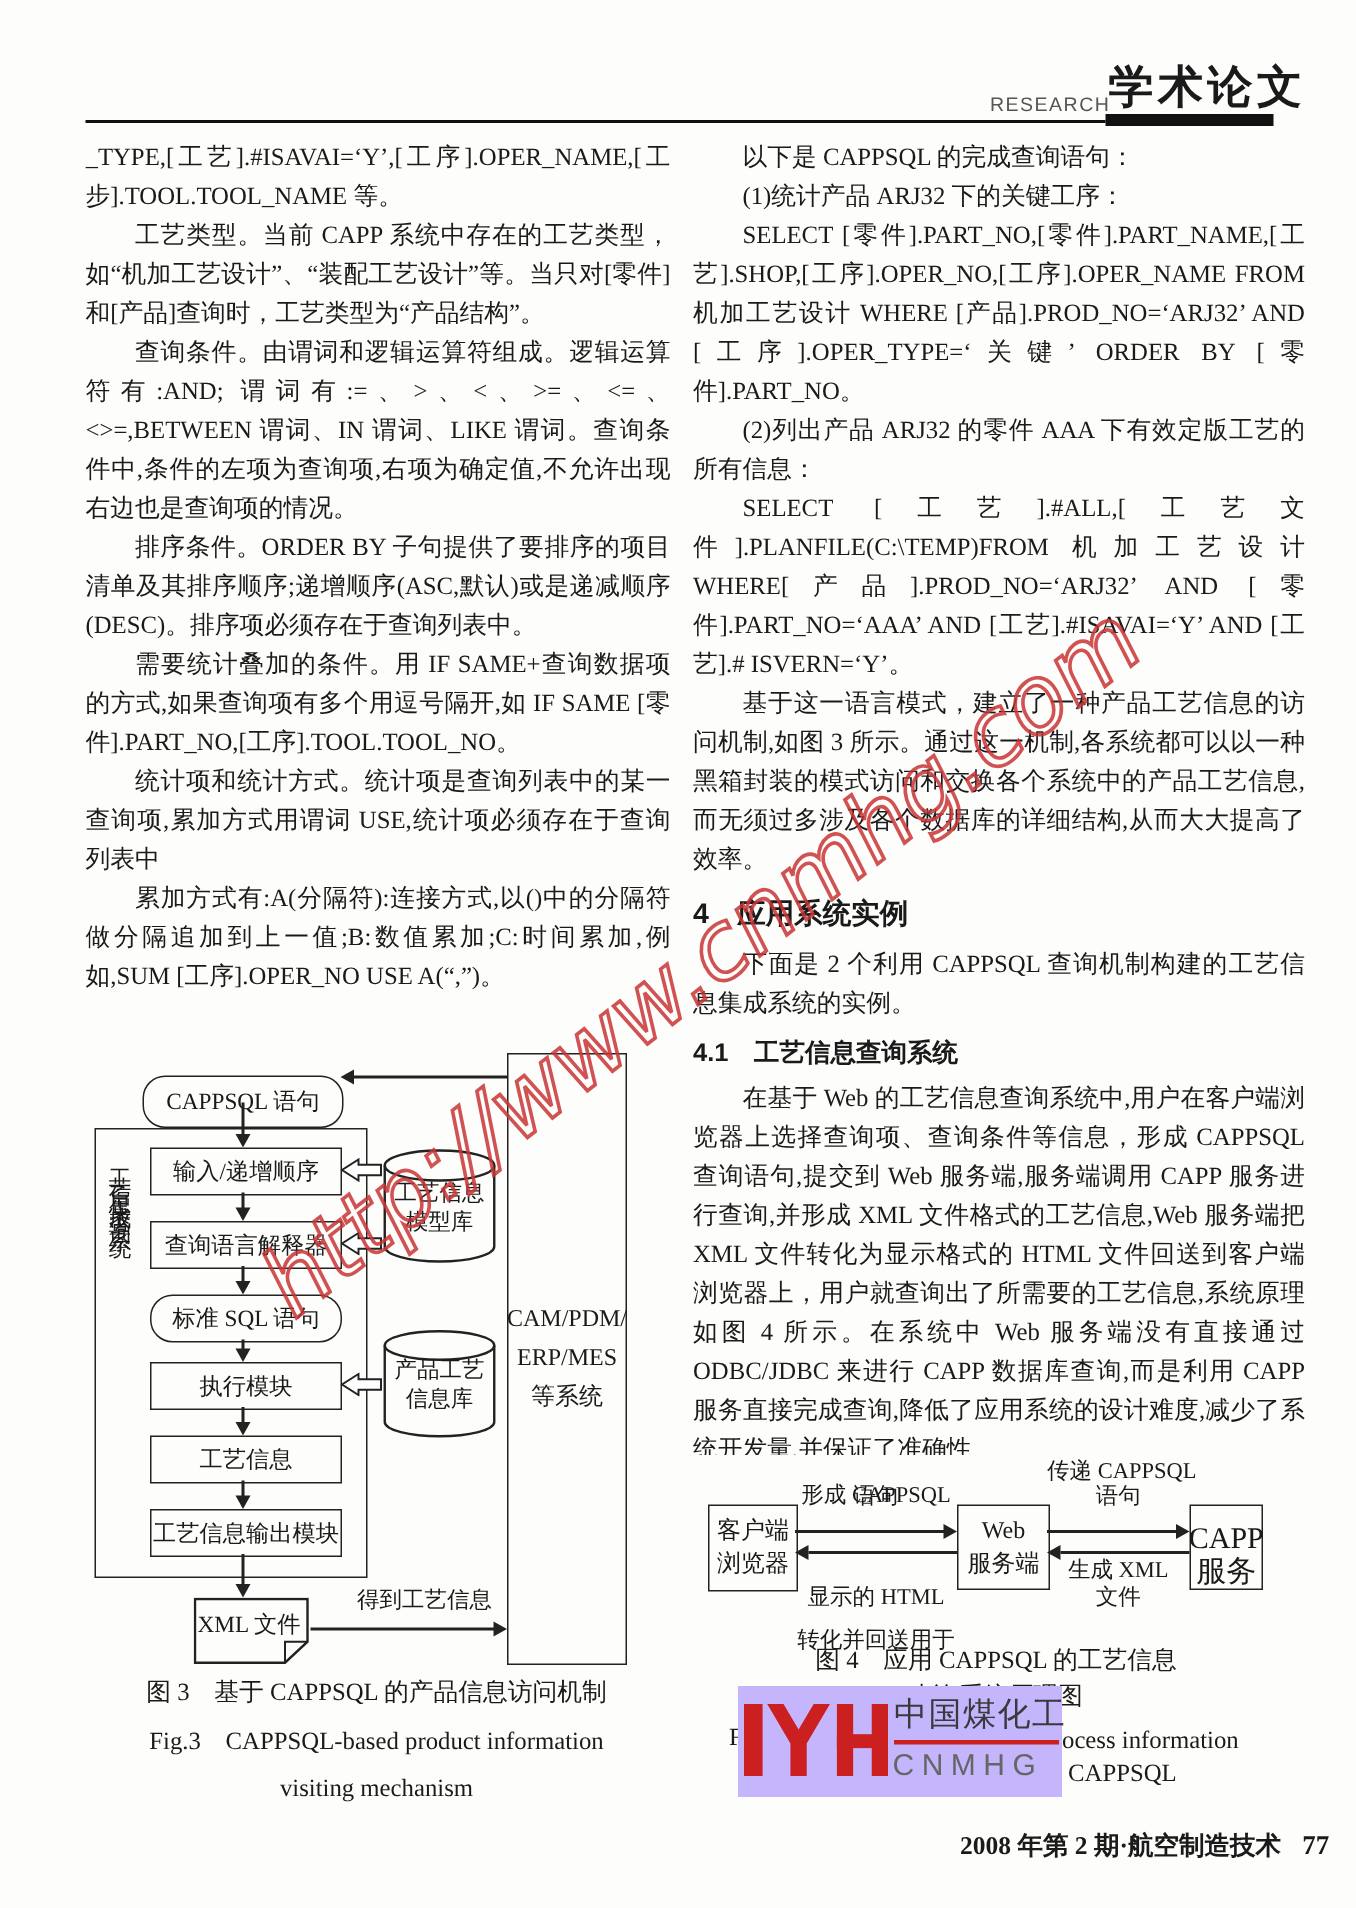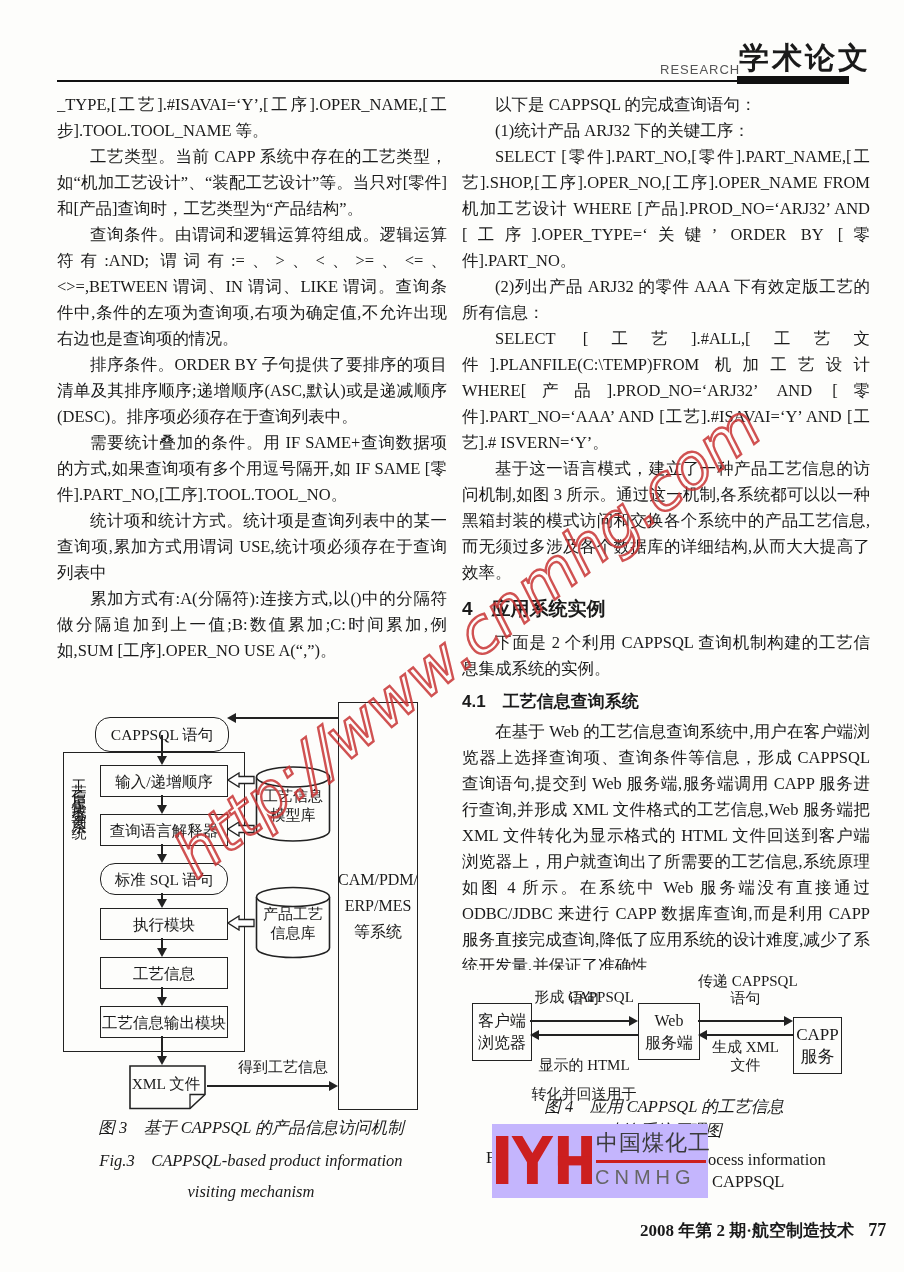--- a/index.html
+++ b/index.html
@@ -11,21 +11,21 @@
   .h4{font-family:"Liberation Sans","DejaVu Sans",sans-serif;font-weight:bold;font-size:19px;margin:10px 0 8px 0;}
   .h41{font-family:"Liberation Sans","DejaVu Sans",sans-serif;font-weight:bold;font-size:17px;margin:8px 0 6px 0;}
   .box{position:absolute;border:1.6px solid #222;background:#fdfdfb;display:flex;align-items:center;justify-content:center;
        font-size:15.5px;text-align:center;line-height:19px;}
   .rnd{border-radius:15px;}
   .hline{position:absolute;height:1.6px;background:#222;}
   .vline{position:absolute;width:1.6px;background:#222;}
   .arrR{position:absolute;width:0;height:0;border-top:5px solid transparent;border-bottom:5px solid transparent;border-left:9px solid #222;}
   .arrL{position:absolute;width:0;height:0;border-top:5px solid transparent;border-bottom:5px solid transparent;border-right:9px solid #222;}
   .arrD{position:absolute;width:0;height:0;border-left:5px solid transparent;border-right:5px solid transparent;border-top:9px solid #222;}
-  .cap{position:absolute;text-align:center;font-size:16.5px;font-style:italic;}
+  .cap{position:absolute;text-align:center;font-size:16.5px;}
   .lbl{position:absolute;font-size:15px;text-align:center;line-height:17px;white-space:nowrap;}
   .vert{writing-mode:vertical-rl;text-orientation:upright;letter-spacing:5px;font-size:15px;}
 </style>
 </head>
 <body>
 
 <div id="page">
 
   <div class="abs" style="left:660px;top:62px;font-family:'Liberation Sans',sans-serif;font-size:13px;color:#555;letter-spacing:1px;">RESEARCH</div>
   <div class="abs" style="left:739px;top:38px;font-size:30px;font-weight:bold;letter-spacing:3px;">学术论文</div>
@@ -135,21 +135,21 @@
 
   <div class="abs" style="left:462px;top:973px;width:404px;height:120px;">
     <div class="box" style="left:10px;top:30px;width:58px;height:56px;font-size:16px;line-height:22px;">
       <div><span>客户端</span><br>
            <span>浏览器</span></div>
     </div>
     <div class="box" style="left:176px;top:30px;width:60px;height:55px;font-size:16px;line-height:22px;">
       <div><span>Web</span><br>
            <span>服务端</span></div>
     </div>
-    <div class="box" style="left:331px;top:44px;width:47px;height:55px;font-size:17px;line-height:22px;">
+    <div class="box" style="left:331px;top:30px;width:47px;height:55px;font-size:20px;line-height:22px;align-items:flex-end;">
       <div><span>CAPP</span><br>
            <span>服务</span></div>
     </div>
 
     <div class="lbl" style="left:68px;top:16px;width:108px;">形成 CAPPSQL</div>
     <div class="lbl" style="left:68px;top:17px;width:108px;">语句</div>
     <div class="lbl" style="left:236px;top:0px;width:95px;">传递 CAPPSQL</div>
     <div class="lbl" style="left:236px;top:17px;width:95px;">语句</div>
     <div class="lbl" style="left:62px;top:66px;width:120px;margin-top:47px;">转化并回送用于</div>
     <div class="lbl" style="left:62px;top:84px;width:120px;">显示的 HTML</div>

